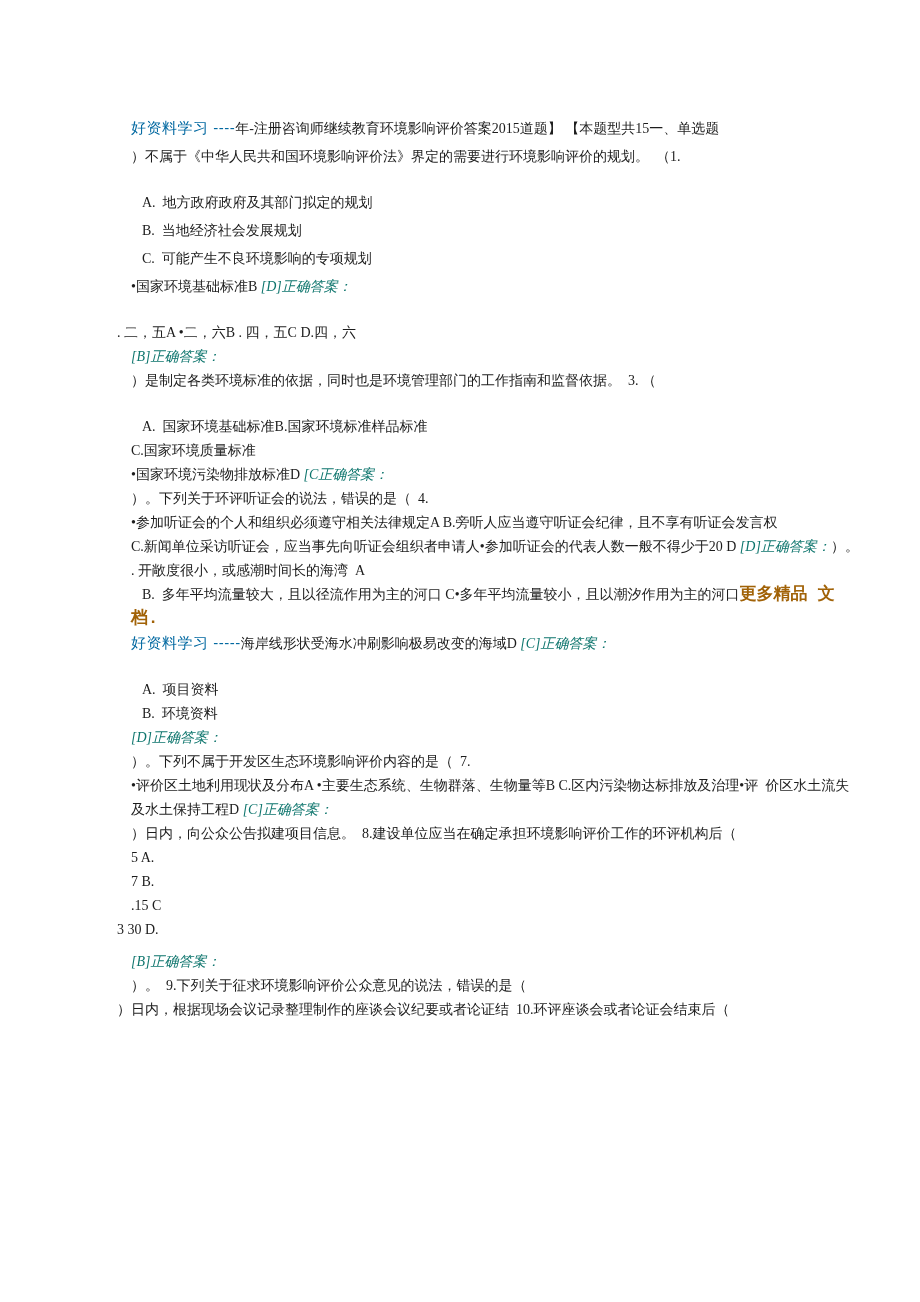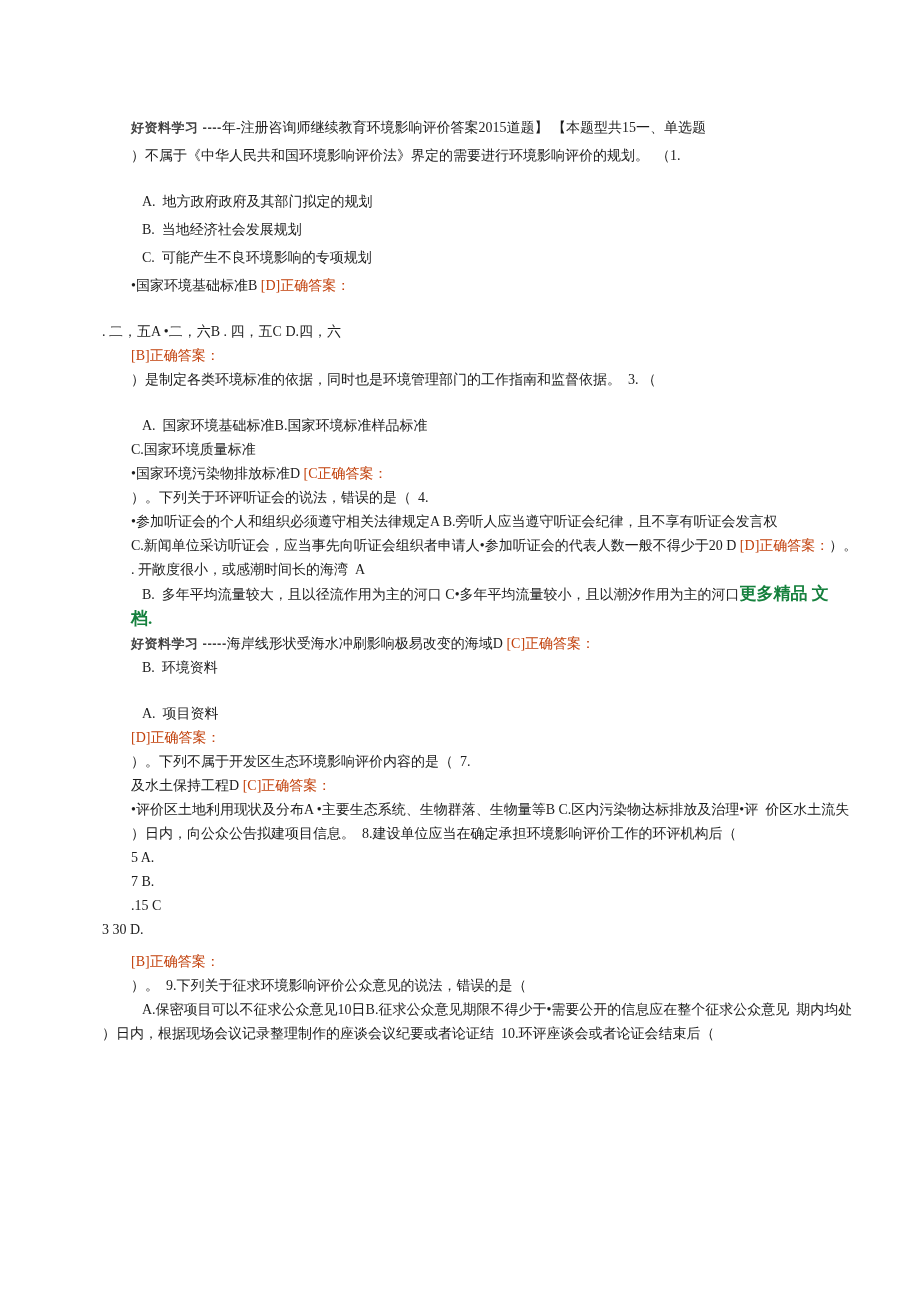--- a/index.html
+++ b/index.html
@@ -20,37 +20,37 @@
     color: #1c1c1c;
   }
   .line {
     line-height: 24px;
     white-space: pre;
     margin: 0;
   }
   .air { margin-bottom: 4px; }
   .g-lg { margin-top: 22px; font-family: Liberation Serif, serif; }
   .g-sm { margin-top: 8px; }
-  .i0 { margin-left: 2px; }
+  .i0 { margin-left: 17px; }
   .i1 { margin-left: 31px; }
   .i2 { margin-left: 42px; }
   .head {
     font-family: "Liberation Sans", "DejaVu Sans", sans-serif;
-    font-weight: bold;
-    font-size: 13px;
-    color: #404040;
+    font-weight: normal;
+    font-size: 15px;
+    color: #0369a1;
     letter-spacing: 0.5px;
   }
   .boldrun {
-    font-family: Liberation Serif, serif;
+    font-family: Liberation Mono, monospace;
     font-weight: bold;
     font-size: 17px;
-    color: #15803d;
+    color: #a16207;
   }
-  .ans { color: #c2410c; }
+  .ans { color: #0f766e; font-style: italic; }
 </style>
 </head>
 <body>
 
 <div class="page">
 
   <div class="line i1 air"><span class="head">好资料学习 ----</span><span>年-注册咨询师继续教育环境影响评价答案2015道题】 【本题型共15一、单选题</span></div>
 
   <div class="line i1 air"><span>）不属于《中华人民共和国环境影响评价法》界定的需要进行环境影响评价的规划。  （1.</span></div>
 
@@ -84,45 +84,44 @@
 
   <div class="line i1"><span>. 开敞度很小，或感潮时间长的海湾  A</span></div>
 
   <div class="line i2"><span>B.  多年平均流量较大，且以径流作用为主的河口 C•多年平均流量较小，且以潮汐作用为主的河口</span><span class="boldrun">更多精品 文</span></div>
 
   <div class="line i1"><span class="boldrun">档.</span></div>
 
   <div class="line i1"><span class="head">好资料学习 -----</span><span>海岸线形状受海水冲刷影响极易改变的海域D </span><span class="ans">[C]正确答案：</span></div>
 
 
+  <div class="line i2 g-lg"><span>A.  项目资料</span></div>
+
   <div class="line i2"><span>B.  环境资料</span></div>
-
-  <div class="line i2 g-lg"><span>A.  项目资料</span></div>
 
 
   <div class="line i1"><span class="ans">[D]正确答案：</span></div>
 
   <div class="line i1"><span>）。下列不属于开发区生态环境影响评价内容的是（  7.</span></div>
 
+  <div class="line i1"><span>•评价区土地利用现状及分布A •主要生态系统、生物群落、生物量等B C.区内污染物达标排放及治理•评  价区水土流失</span></div>
+
   <div class="line i1"><span>及水土保持工程D </span><span class="ans">[C]正确答案：</span></div>
-
-  <div class="line i1"><span>•评价区土地利用现状及分布A •主要生态系统、生物群落、生物量等B C.区内污染物达标排放及治理•评  价区水土流失</span></div>
 
   <div class="line i1"><span>）日内，向公众公告拟建项目信息。  8.建设单位应当在确定承担环境影响评价工作的环评机构后（</span></div>
 
   <div class="line i1"><span>5 A.</span></div>
 
   <div class="line i1"><span>7 B.</span></div>
 
   <div class="line i1"><span>.15 C</span></div>
 
   <div class="line i0"><span>3 30 D.</span></div>
 
   <div class="line i1 g-sm"><span class="ans">[B]正确答案：</span></div>
 
   <div class="line i1"><span>）。  9.下列关于征求环境影响评价公众意见的说法，错误的是（</span></div>
 
-  <div class="line i2"><span>A.保密项目可以不征求公众意见10日B.征求公众意见期限不得少于•需要公开的信息应在整个征求公众意见  期内均处</span></div>
 
 
   <div class="line i0"><span>）日内，根据现场会议记录整理制作的座谈会议纪要或者论证结  10.环评座谈会或者论证会结束后（</span></div>
 
 </div>
 
 </body></html>

